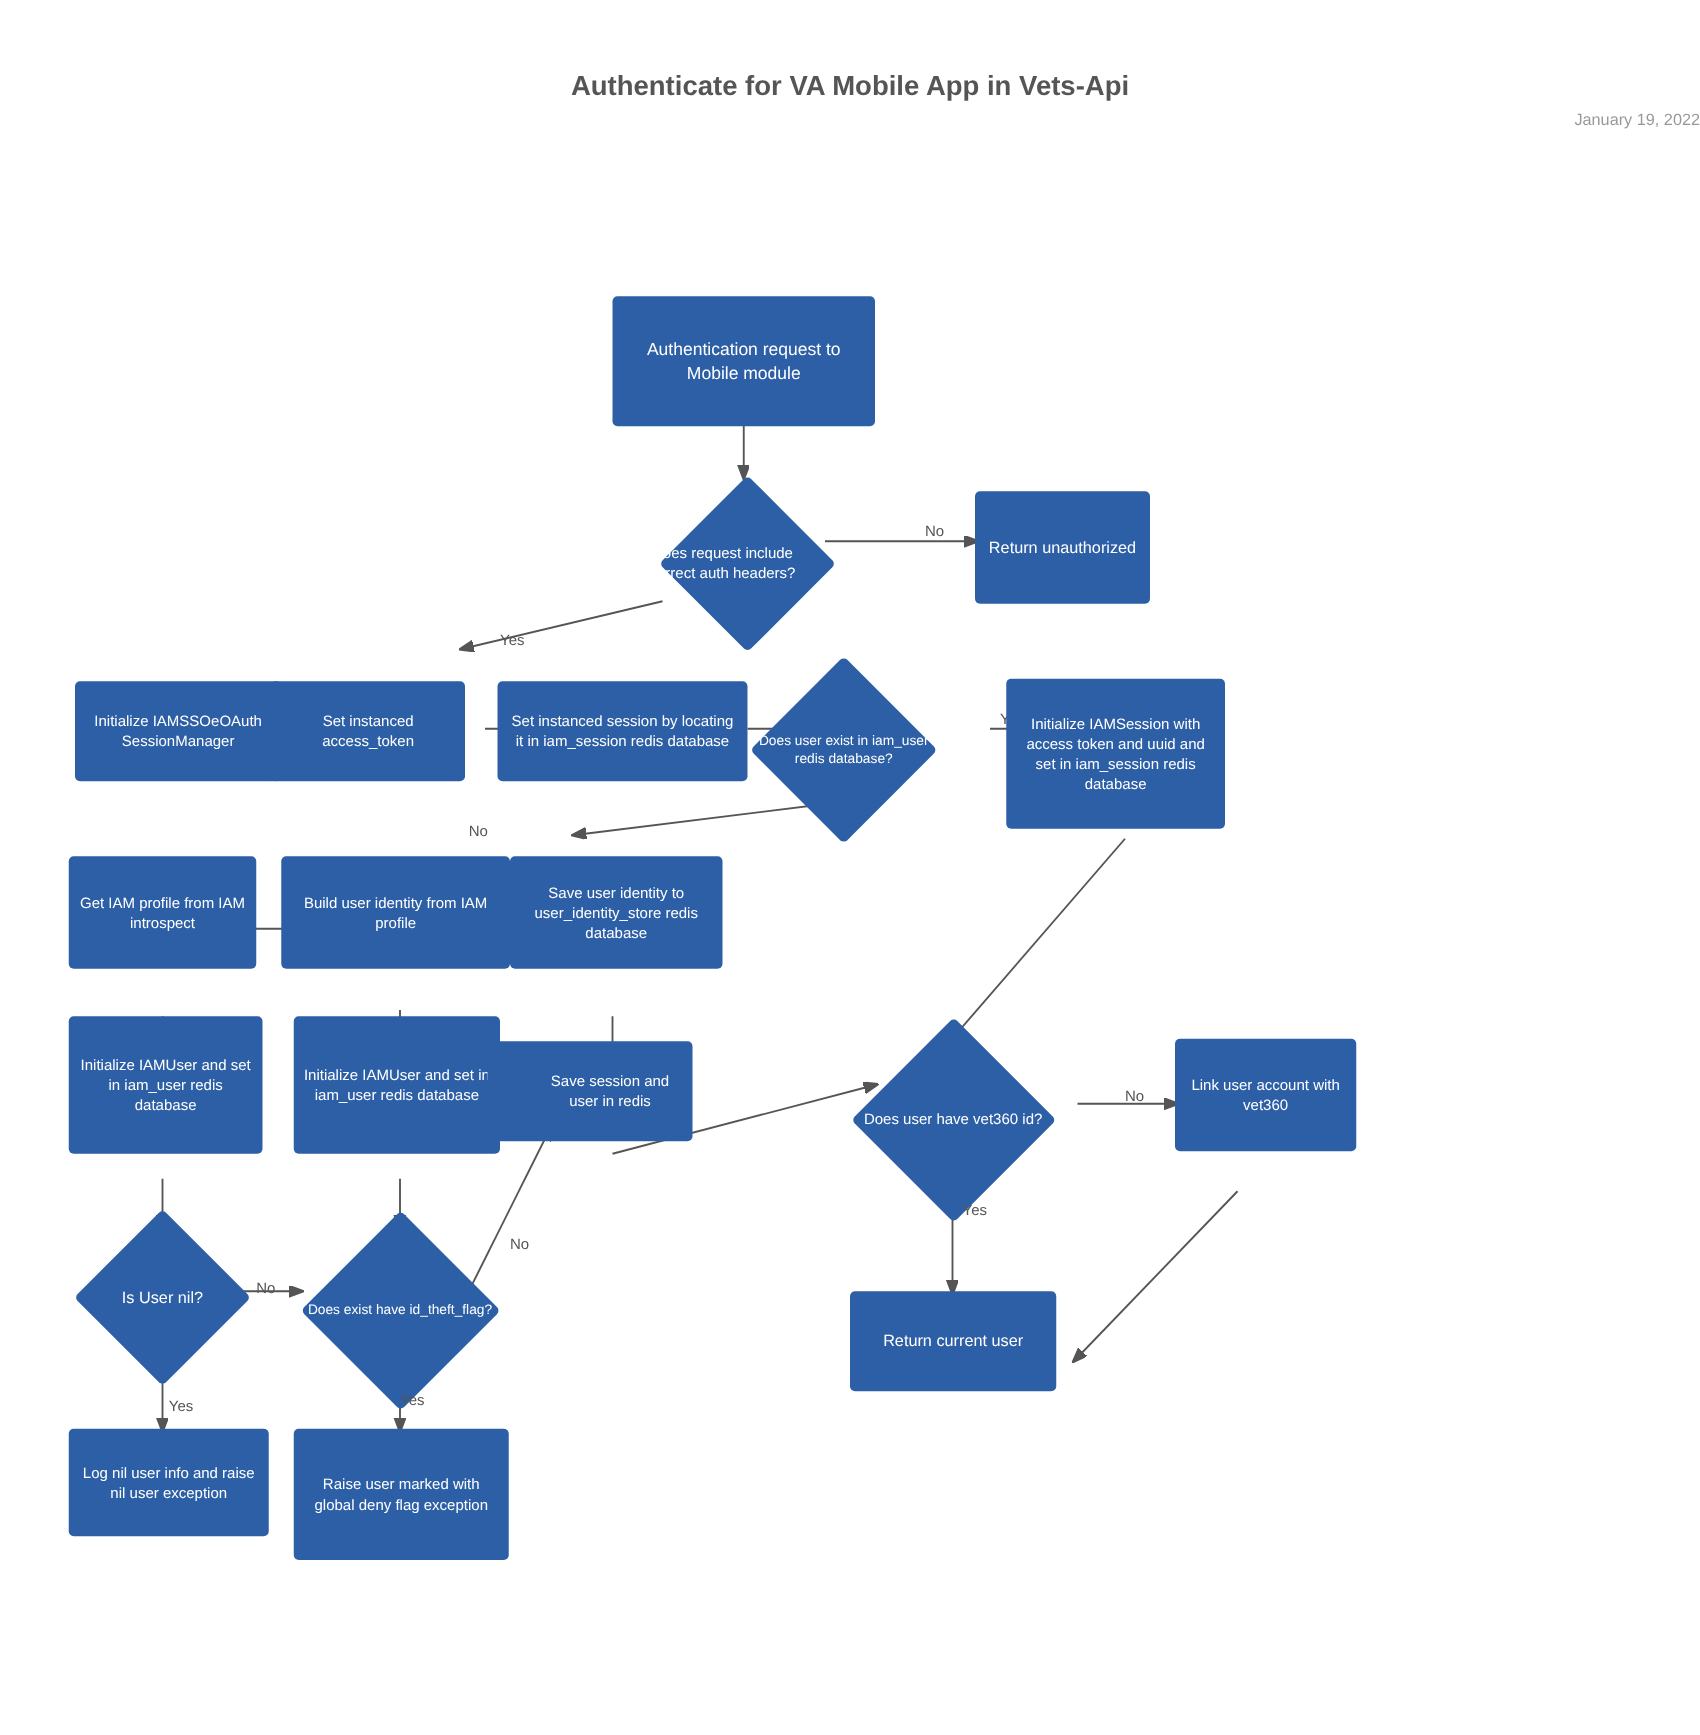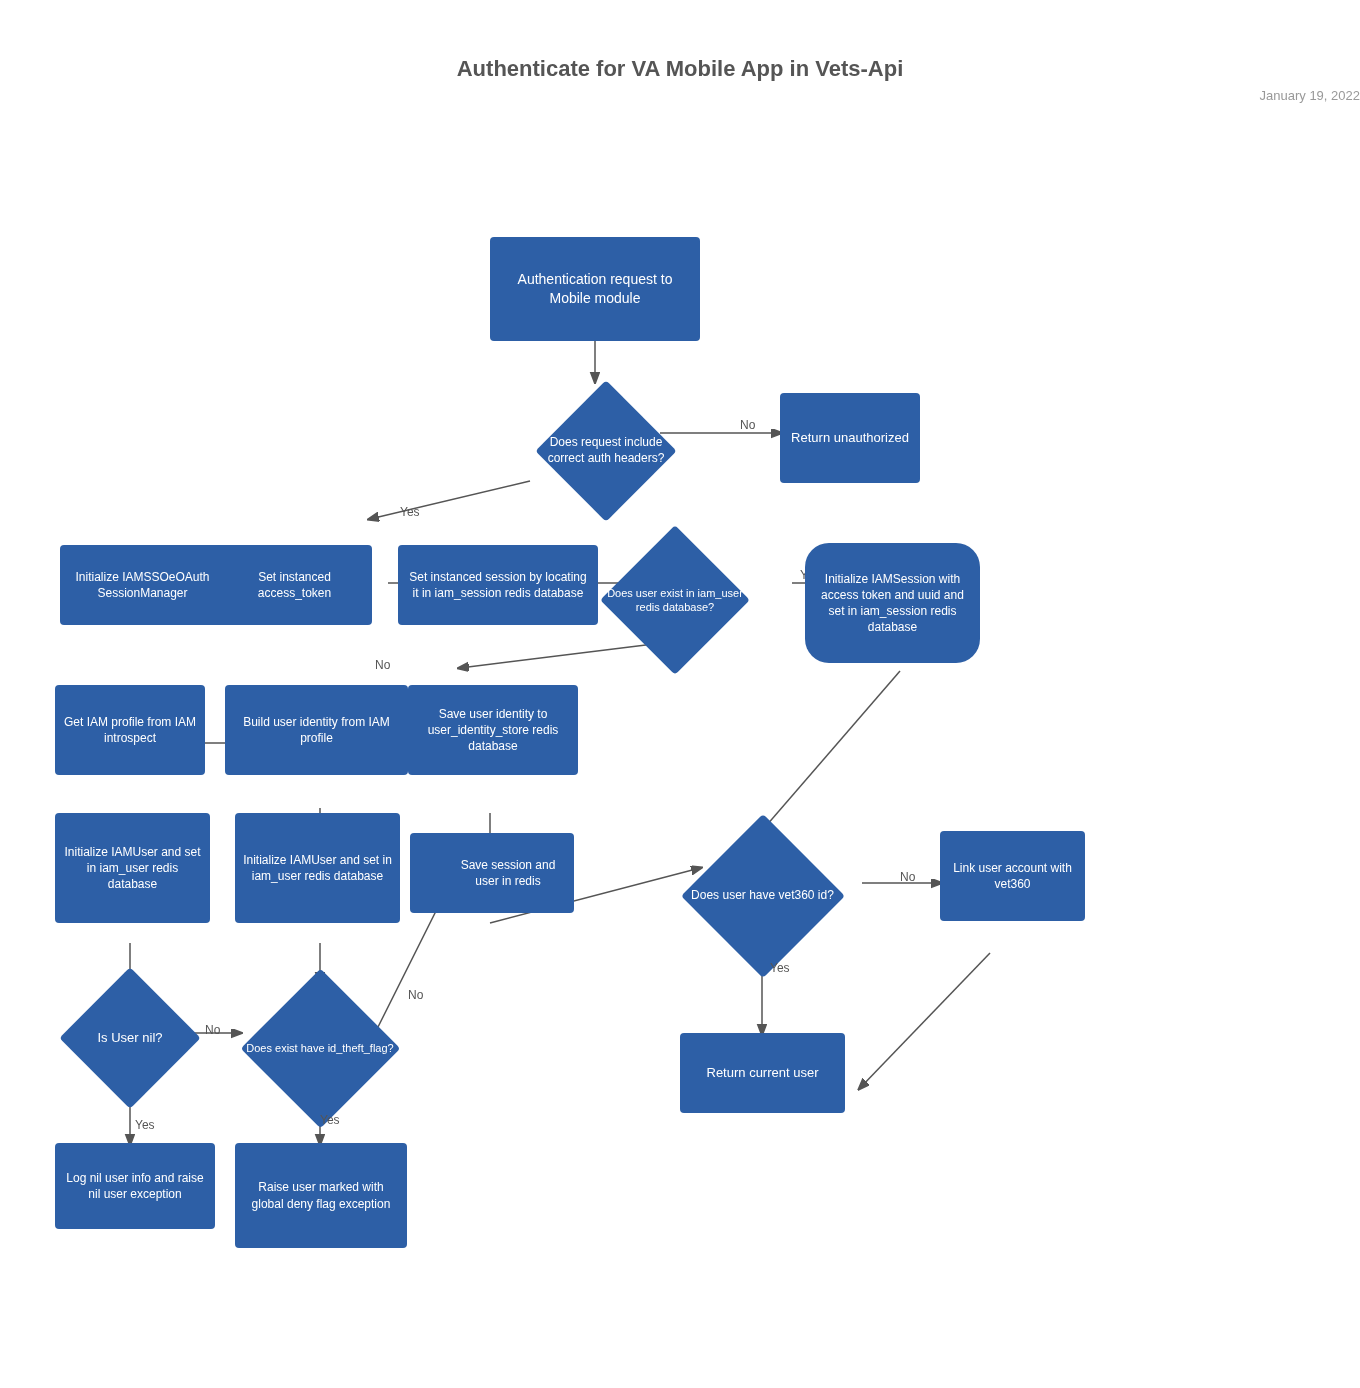--- a/index.html
+++ b/index.html
@@ -152,21 +152,21 @@
 
     <line x1="185" y1="920" x2="240" y2="920" marker-end="url(#arrow)"></line>
 
     <line x1="320" y1="980" x2="320" y2="1030" marker-end="url(#arrow)"></line>
 
     <line x1="375" y1="920" x2="440" y2="790" marker-end="url(#arrow)"></line>
   </svg>
 
   <div class="node-rect" style="left:490px; top:112px; width:210px; height:104px; font-size:14px;margin-top:12px;">Authentication request to Mobile module</div>
 
-  <div class="node-diamond" style="left:536px; top:268px; width:140px; height:140px;">
+  <div class="node-diamond" style="left:508px; top:268px; width:140px; height:140px;justify-content:flex-end;">
     <div class="diamond-bg" style="width:100px; height:100px;"></div>
     <div class="diamond-text">Does request include correct auth headers?</div>
   </div>
 
   <div class="arrow-label" style="left:740px; top:305px;">No</div>
 
   <div class="node-rect" style="left:780px; top:280px; width:140px; height:90px;">Return unauthorized</div>
 
   <div class="arrow-label" style="left:400px; top:392px;">Yes</div>
 
@@ -184,27 +184,27 @@
   <div class="arrow-label" style="left:375px; top:545px;">No</div>
 
   <div class="arrow-label" style="left:800px; top:455px;">Yes</div>
 
   <div class="node-rect" style="left:55px; top:572px; width:150px; height:90px; font-size:12px;">Get IAM profile from IAM introspect</div>
 
   <div class="node-rect" style="left:225px; top:572px; width:183px; height:90px; font-size:12px;">Build user identity from IAM profile</div>
 
   <div class="node-rect" style="left:408px; top:572px; width:170px; height:90px; font-size:12px;">Save user identity to user_identity_store redis database</div>
 
-  <div class="node-rect" style="left:805px; top:430px; width:175px; height:120px; font-size:12px;border-radius:24px;">Initialize IAMSession with access token and uuid and set in iam_session redis database</div>
+  <div class="node-rect" style="left:805px; top:430px; width:175px; height:120px; font-size:12px;">Initialize IAMSession with access token and uuid and set in iam_session redis database</div>
 
   <div class="node-rect" style="left:55px; top:700px; width:155px; height:110px; font-size:12px;">Initialize IAMUser and set in iam_user redis database</div>
 
   <div class="node-rect" style="left:235px; top:700px; width:165px; height:110px; font-size:12px;">Initialize IAMUser and set in iam_user redis database</div>
 
-  <div class="node-rect" style="left:410px; top:720px; width:164px; height:80px; font-size:12px;padding-left:40px;">Save session and user in redis</div>
+  <div class="node-rect" style="left:390px; top:720px; width:164px; height:80px; font-size:12px;padding-left:40px;">Save session and user in redis</div>
 
   <div class="node-diamond" style="left:680px; top:700px; width:165px; height:165px;">
     <div class="diamond-bg" style="width:116px; height:116px;"></div>
     <div class="diamond-text" style="font-size:12px;">Does user have vet360 id?</div>
   </div>
 
   <div class="arrow-label" style="left:900px; top:757px;">No</div>
 
   <div class="arrow-label" style="left:770px; top:848px;">Yes</div>
 

